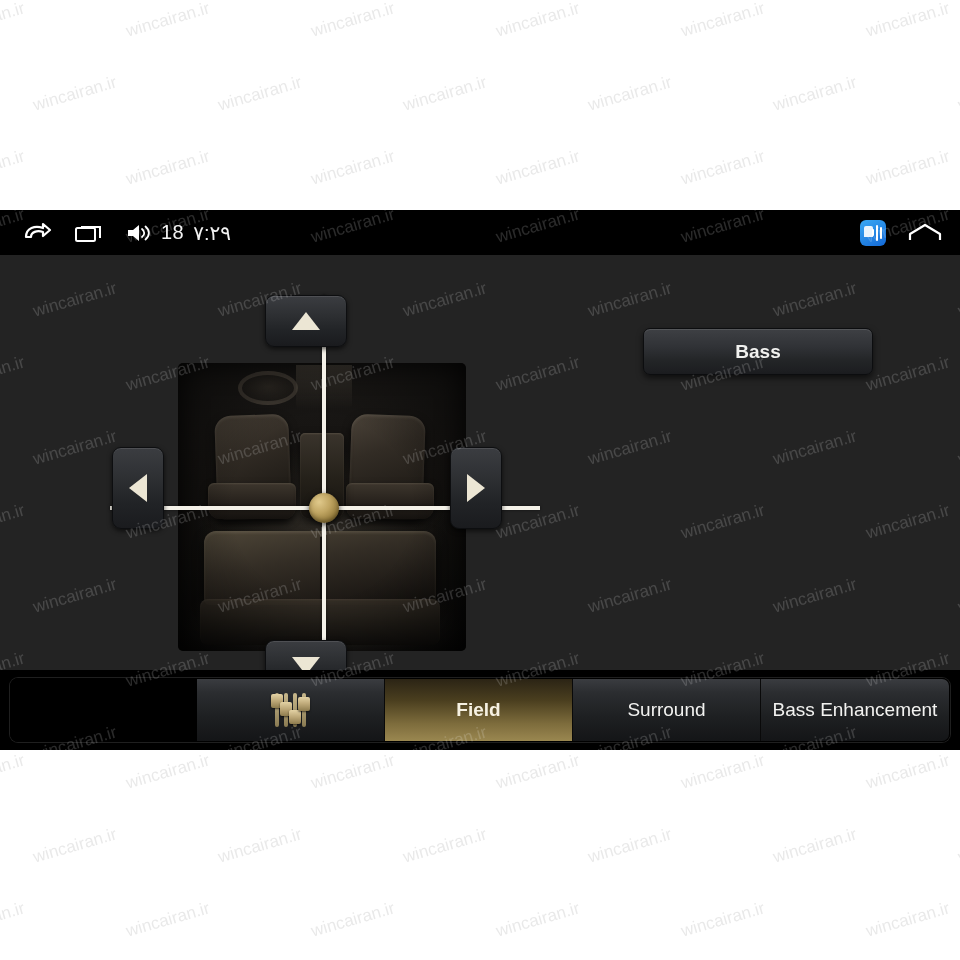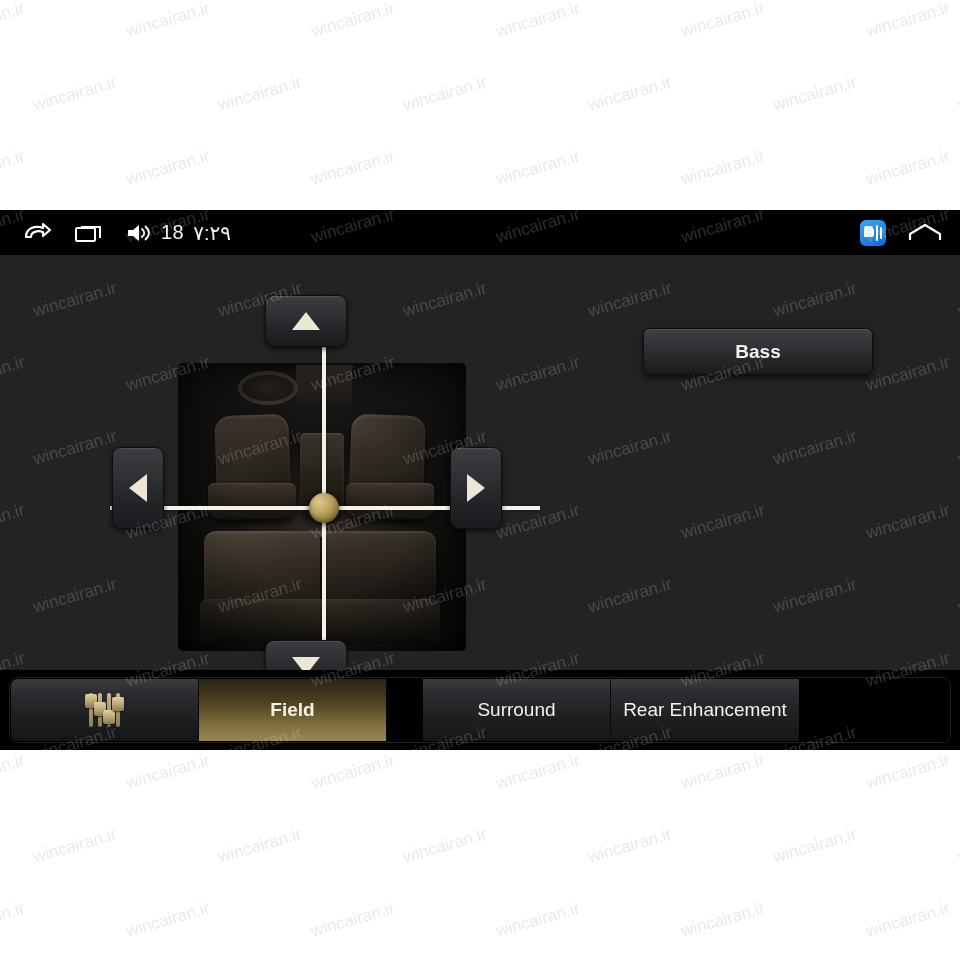--- a/index.html
+++ b/index.html
@@ -222,41 +222,42 @@
     padding: 8px 10px;
     box-sizing: border-box;
   }
   #tabstrip {
     display: flex;
     width: 940px; height: 62px;
     border-radius: 8px;
     overflow: hidden;
     border: 1px solid #000;
     box-shadow: 0 0 0 1px rgba(90,90,90,.35);
+    justify-content: flex-end;
   }
   .tab {
     height: 62px;
     display: flex; align-items: center; justify-content: center;
     color: #f2f2f0;
     font-size: 19px;
     background: linear-gradient(180deg, #3a3c40 0%, #2b2d30 22%, #1e2022 60%, #141517 100%);
     border-right: 1px solid #090909;
     cursor: pointer;
     box-sizing: border-box;
     position: relative;
   }
   .tab:last-child { border-right: none; }
   .tab.active {
     background: linear-gradient(180deg, #2b2415 0%, #4b3f1f 35%, #7d6c3c 72%, #9a8750 100%);
     color: #f6f1e2;
     font-weight: bold;
   }
   .tab.w-icon  { width: 188px; }
   .tab.w-field { width: 188px; }
-  .tab.w-surr  { width: 188px; margin-left: 36px; }
+  .tab.w-surr  { width: 188px; }
   .tab.w-bass  { width: 188px; }
   .tab.w-filt  { width: 188px; }
 
   .eq-icon { display: flex; align-items: flex-end; gap: 5px; height: 34px; }
   .fader { position: relative; width: 4px; height: 34px; background: linear-gradient(180deg,#c8b88c,#8a7b52); border-radius: 2px; }
   .fader .cap {
     position: absolute; left: -4px; width: 12px; height: 14px;
     border-radius: 2px;
     background: linear-gradient(180deg, #e3d2a4 0%, #bda878 50%, #8e7c4e 100%);
     box-shadow: 0 1px 2px rgba(0,0,0,.6);
@@ -395,21 +396,21 @@
               </span>
           </span>
         </div>
         <div class="tab w-field active">
           <span>Field</span>
         </div>
         <div class="tab w-surr">
           <span>Surround</span>
         </div>
         <div class="tab w-bass">
-          <span>Rear Enhancement</span>
+          <span>Bass Enhancement</span>
         </div>
       </div>
     </div>
 
     <div id="watermark">
         <span class="wm" style="left: -60px; top: 6px;">wincairan.ir</span>
         <span class="wm" style="left: 125px; top: 6px;">wincairan.ir</span>
         <span class="wm" style="left: 310px; top: 6px;">wincairan.ir</span>
         <span class="wm" style="left: 495px; top: 6px;">wincairan.ir</span>
         <span class="wm" style="left: 680px; top: 6px;">wincairan.ir</span>

